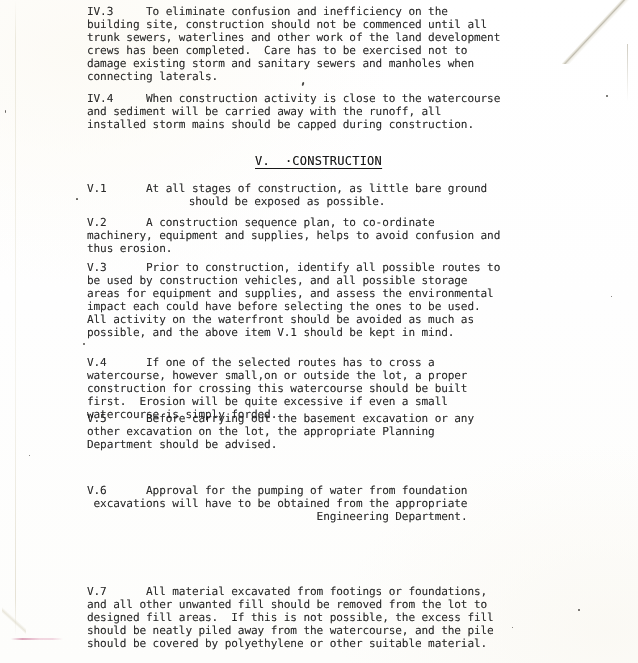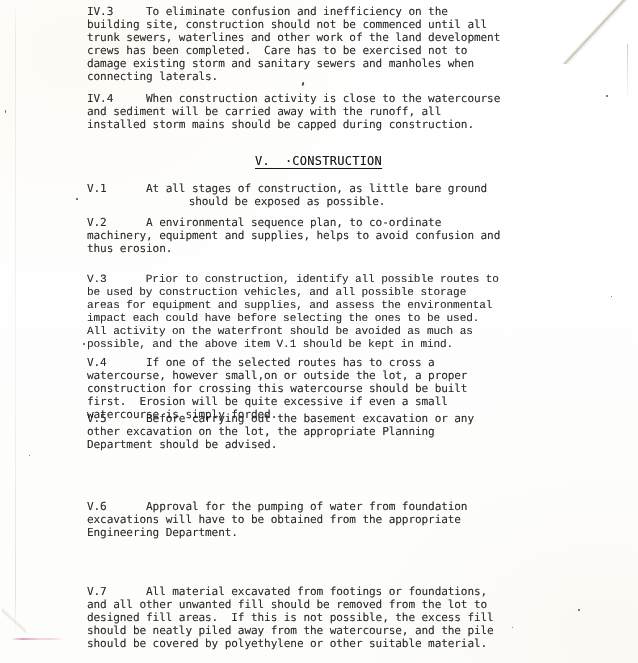--- a/index.html
+++ b/index.html
@@ -163,42 +163,42 @@
 
     <div class="para" style="top: 92px;">IV.4     When construction activity is close to the watercourse
 and sediment will be carried away with the runoff, all
 installed storm mains should be capped during construction.</div>
 
     <div class="heading" style="top: 155px; left: 255px;">V.  ·CONSTRUCTION</div>
 
     <div class="para" style="top: 182px; text-align: center;">V.1      At all stages of construction, as little bare ground
 should be exposed as possible.</div>
 
-    <div class="para" style="top: 216px;">V.2      A environmental sequence plan, to co-ordinate
+    <div class="para" style="top: 216px;">V.2      A construction sequence plan, to co-ordinate
 machinery, equipment and supplies, helps to avoid confusion and
 thus erosion.</div>
 
-    <div class="para" style="top: 274px; font-family: Liberation Mono, monospace;">V.3      Prior to construction, identify all possible routes to
+    <div class="para" style="top: 261px;">V.3      Prior to construction, identify all possible routes to
 be used by construction vehicles, and all possible storage
 areas for equipment and supplies, and assess the environmental
 impact each could have before selecting the ones to be used.
 All activity on the waterfront should be avoided as much as
 possible, and the above item V.1 should be kept in mind.</div>
 
     <div class="para" style="top: 356px;">V.4      If one of the selected routes has to cross a
 watercourse, however small,on or outside the lot, a proper
 construction for crossing this watercourse should be built
 first.  Erosion will be quite excessive if even a small
 watercourse is simply forded.</div>
 
     <div class="para" style="top: 412px;">V.5      Before carrying out the basement excavation or any
 other excavation on the lot, the appropriate Planning
 Department should be advised.</div>
 
-    <div class="para" style="top: 500px;">V.6      Approval for the pumping of water from foundation
+    <div class="para" style="top: 484px; text-align: right;">V.6      Approval for the pumping of water from foundation
 excavations will have to be obtained from the appropriate
 Engineering Department.</div>
 
     <div class="para" style="top: 537px; margin-top: 48px;">V.7      All material excavated from footings or foundations,
 and all other unwanted fill should be removed from the lot to
 designed fill areas.  If this is not possible, the excess fill
 should be neatly piled away from the watercourse, and the pile
 should be covered by polyethylene or other suitable material.</div>
 
 

